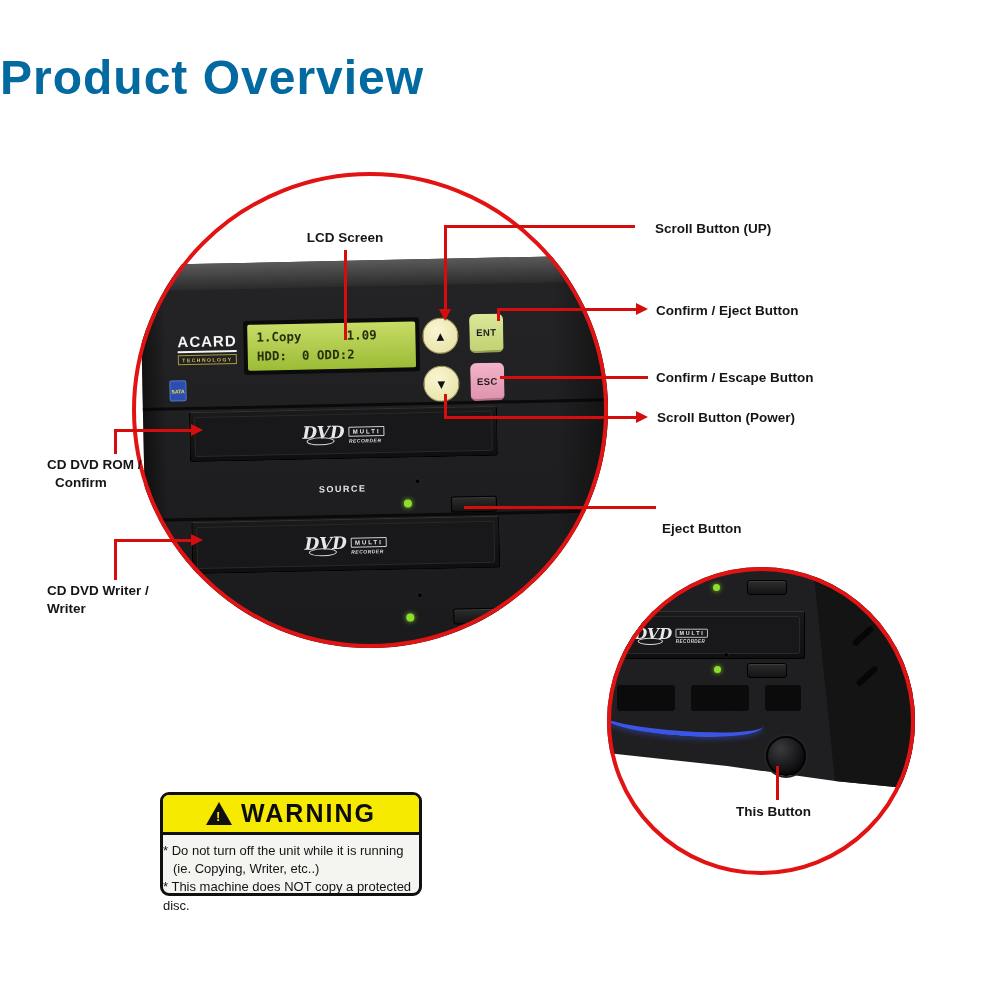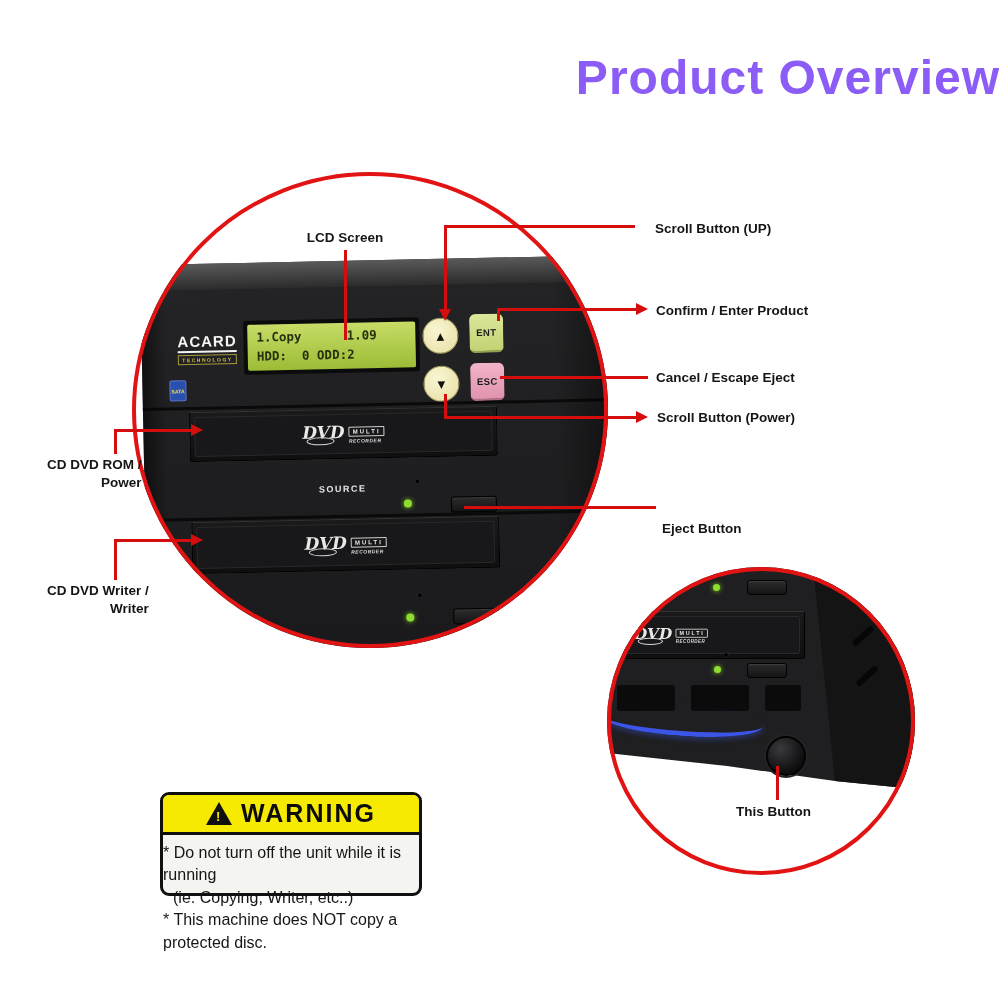--- a/index.html
+++ b/index.html
@@ -1,24 +1,24 @@
 <!DOCTYPE html>
 <html><head>
 <meta charset="utf-8">
 <style>
   html,body{margin:0;padding:0;}
   body{width:1000px;height:1000px;position:relative;background:#ffffff;
        font-family:"Liberation Sans", sans-serif;overflow:hidden;}
 
   
-  .title{position:absolute;left:0;right:0;top:50px;text-align:right;
-         font-size:48px;font-weight:bold;letter-spacing:1px;color:#8b5cf6;}
-
-  
-  .lbl{position:absolute;font-size:13.5px;font-weight:bold;color:#151515;z-index:30;line-height:1.35;text-align:right;}
+  .title{position:absolute;left:0;right:0;top:50px;text-align:left;
+         font-size:48px;font-weight:bold;letter-spacing:1px;color:#0369a1;}
+
+  
+  .lbl{position:absolute;font-size:13.5px;font-weight:bold;color:#151515;z-index:30;line-height:1.35;}
   .hline,.vline{position:absolute;background:#d60d0d;z-index:25;}
   .hline{height:2.5px;} .vline{width:2.5px;}
   .arr{position:absolute;width:0;height:0;z-index:26;}
   .arr.right{border-top:6px solid transparent;border-bottom:6px solid transparent;border-left:12px solid #d60d0d;}
   .arr.down{border-left:6px solid transparent;border-right:6px solid transparent;border-top:12px solid #d60d0d;}
 
   
   .circle{position:absolute;border-radius:50%;overflow:hidden;background:#fff;}
   .ring{position:absolute;border-radius:50%;border:4px solid #e21313;z-index:20;pointer-events:none;}
   .c-main{left:132px;top:172px;width:476px;height:476px;}
@@ -105,21 +105,21 @@
 
   
   .warning{position:absolute;left:160px;top:792px;width:262px;height:104px;box-sizing:border-box;
         border:3px solid #101010;border-radius:9px;background:#f4f4f1;z-index:10;}
   .warn-head{height:37px;background:#f6ea00;border-bottom:3px solid #101010;border-radius:6px 6px 0 0;
         display:flex;align-items:center;justify-content:center;gap:9px;}
   .warn-tri{position:relative;width:0;height:0;border-left:13px solid transparent;
         border-right:13px solid transparent;border-bottom:23px solid #101010;}
   .warn-tri span{position:absolute;left:-3px;top:7px;color:#f6ea00;font-size:13px;font-weight:bold;}
   .warn-word{font-size:25px;font-weight:900;letter-spacing:2px;color:#0c0c0c;}
-  .warn-body{padding:7px 0;font-size:16px;color:#151515;line-height:1.4;}
+  .warn-body{padding:7px 0;font-size:13px;color:#151515;line-height:1.4;}
   .warn-body .indent{margin-left:10px;}
 </style>
 </head>
 <body>
 
 <div class="title">Product Overview</div>
 
 <div class="circle c-main">
   <div class="device">
     <div class="dev-top"></div>
@@ -241,26 +241,26 @@
 <div class="hline" style="left:114px;top:539px;width:78px;"></div>
 <div class="arr right" style="left:191px;top:534px;"></div>
 <div class="vline" style="left:114px;top:539px;height:41px;"></div>
 
 <div class="hline" style="left:464px;top:506px;width:192px;"></div>
 
 <div class="vline" style="left:776px;top:766px;height:34px;"></div>
 
 <div class="lbl" style="left:305px;top:229px;width:80px;text-align:center;">LCD Screen</div>
 <div class="lbl" style="left:655px;top:220px;">Scroll Button (UP)</div>
-<div class="lbl" style="left:656px;top:302px;">Confirm / Enter Product</div>
-<div class="lbl" style="left:656px;top:369px;">Cancel / Escape Eject</div>
+<div class="lbl" style="left:656px;top:302px;">Confirm / Eject Button</div>
+<div class="lbl" style="left:656px;top:369px;">Confirm / Escape Button</div>
 <div class="lbl" style="left:657px;top:409px;">Scroll Button (Power)</div>
 <div class="lbl" style="left:47px;top:456px;">
   <span>CD DVD ROM /</span><br>
-  <span style="margin-left:8px;">Power</span>
+  <span style="margin-left:8px;">Confirm</span>
 </div>
 <div class="lbl" style="left:47px;top:582px;">
   <span>CD DVD Writer /</span><br>
   <span>Writer</span>
 </div>
 <div class="lbl" style="left:662px;top:520px;">Eject Button</div>
 <div class="lbl" style="left:736px;top:803px;">This Button</div>
 
 <div class="warning">
   <div class="warn-head">

